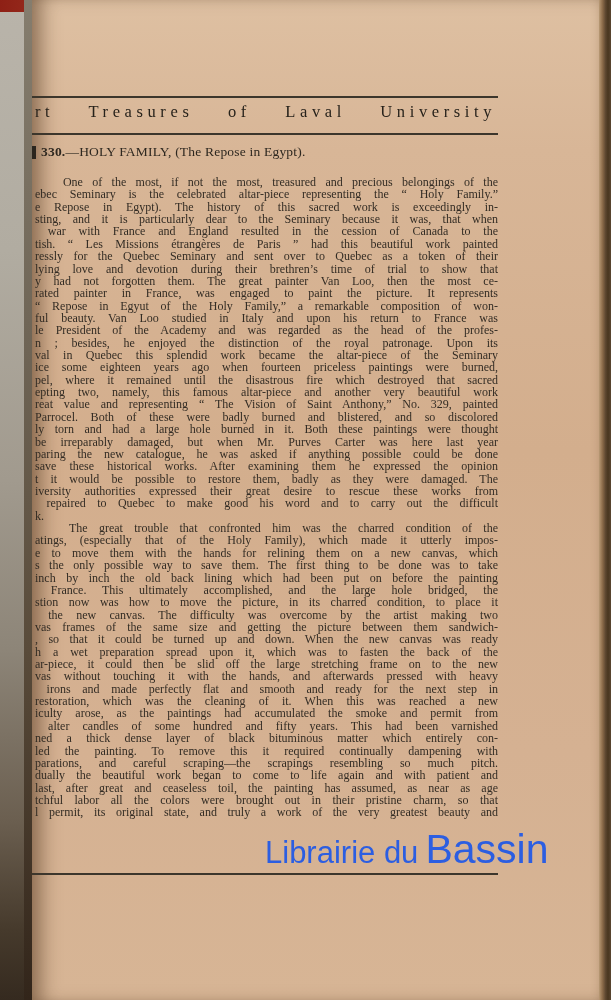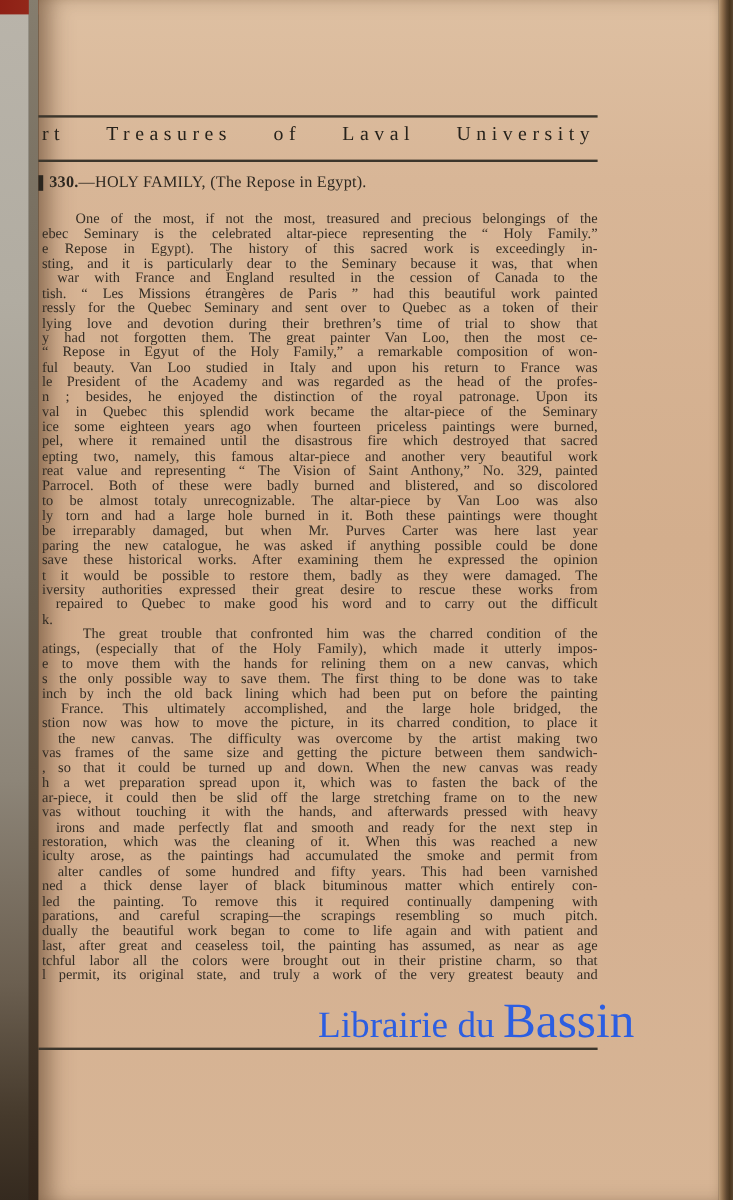--- a/index.html
+++ b/index.html
@@ -41,21 +41,21 @@
   .entry-heading{position:absolute;left:9px;top:144px;width:460px;font-size:13.5px;
     letter-spacing:0.2px;color:#2e2820;white-space:nowrap;}
   .entry-number{font-weight:bold;}
 
   .body-text{position:absolute;left:3px;top:176px;width:463px;}
   .line{height:12.37px;line-height:12.45px;font-size:12px;color:#332c24;
     text-align:justify;text-align-last:justify;word-spacing:1px;overflow:visible;}
   .line.short{text-align-last:left;}
 
   .watermark{position:absolute;left:265px;top:826px;white-space:nowrap;z-index:6;
-    font-family:Liberation Serif, serif;color:#235ae6;opacity:0.95;}
+    font-family:Liberation Sans, sans-serif;color:#235ae6;opacity:0.95;}
   .wm-small{font-size:31px;}
   .wm-large{font-size:41px;margin-left:7px;}
 </style>
 </head>
 <body>
 
 <div class="scene">
   <div class="left-strip"></div>
   <div class="red-corner"></div>
   <div class="gutter"></div>
@@ -73,31 +73,31 @@
     <div class="body-text" id="body-text">
         <div class="line">&nbsp;&nbsp;&nbsp;One of the most, if not the most, treasured and precious belongings of the</div>
         <div class="line">ebec Seminary is the celebrated altar-piece representing the “ Holy Family.”</div>
         <div class="line">e Repose in Egypt). The history of this sacred work is exceedingly in-</div>
         <div class="line">sting, and it is particularly dear to the Seminary because it was, that when</div>
         <div class="line">&nbsp;war with France and England resulted in the cession of Canada to the</div>
         <div class="line">tish. “ Les Missions étrangères de Paris ” had this beautiful work painted</div>
         <div class="line">ressly for the Quebec Seminary and sent over to Quebec as a token of their</div>
         <div class="line">lying love and devotion during their brethren’s time of trial to show that</div>
         <div class="line">y had not forgotten them. The great painter Van Loo, then the most ce-</div>
+        <div class="line">rated painter in France, was engaged to paint the picture. It represents</div>
         <div class="line">“ Repose in Egyut of the Holy Family,” a remarkable composition of won-</div>
         <div class="line">ful beauty. Van Loo studied in Italy and upon his return to France was</div>
         <div class="line">le President of the Academy and was regarded as the head of the profes-</div>
         <div class="line">n ; besides, he enjoyed the distinction of the royal patronage. Upon its</div>
         <div class="line">val in Quebec this splendid work became the altar-piece of the Seminary</div>
         <div class="line">ice some eighteen years ago when fourteen priceless paintings were burned,</div>
         <div class="line">pel, where it remained until the disastrous fire which destroyed that sacred</div>
         <div class="line">epting two, namely, this famous altar-piece and another very beautiful work</div>
         <div class="line">reat value and representing “ The Vision of Saint Anthony,” No. 329, painted</div>
         <div class="line">Parrocel. Both of these were badly burned and blistered, and so discolored</div>
-        <div class="line">to be almost totaly unrecognizable. The altar-piece by Van Loo was also</div>
         <div class="line">ly torn and had a large hole burned in it. Both these paintings were thought</div>
         <div class="line">be irreparably damaged, but when Mr. Purves Carter was here last year</div>
         <div class="line">paring the new catalogue, he was asked if anything possible could be done</div>
         <div class="line">save these historical works. After examining them he expressed the opinion</div>
         <div class="line">t it would be possible to restore them, badly as they were damaged. The</div>
         <div class="line">iversity authorities expressed their great desire to rescue these works from</div>
         <div class="line">&nbsp;repaired to Quebec to make good his word and to carry out the difficult</div>
         <div class="line short">k.</div>
         <div class="line">&nbsp;&nbsp;&nbsp;The great trouble that confronted him was the charred condition of the</div>
         <div class="line">atings, (especially that of the Holy Family), which made it utterly impos-</div>

